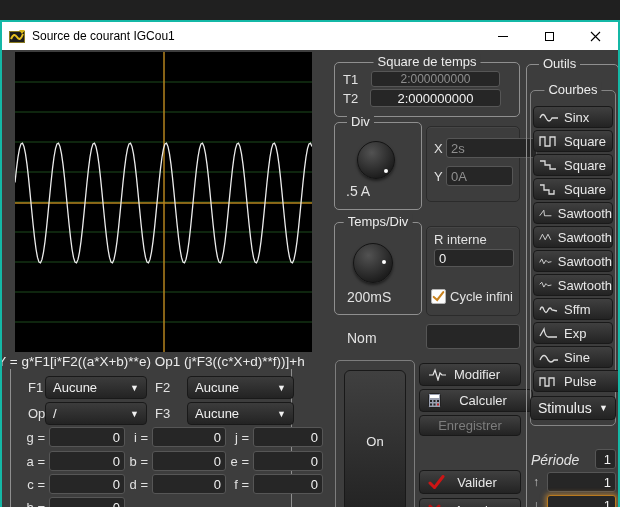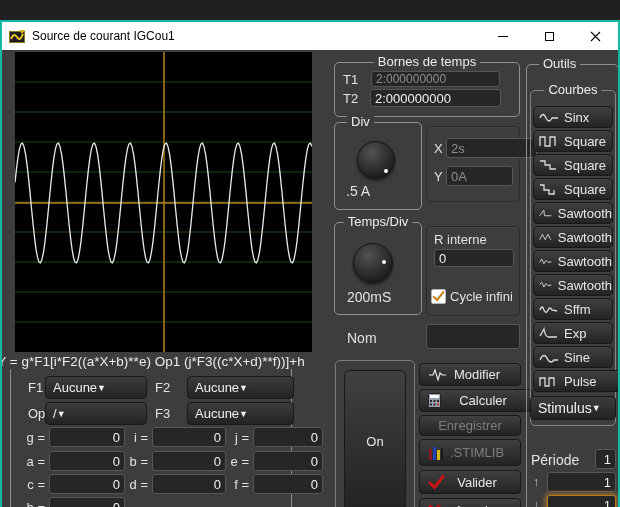--- a/index.html
+++ b/index.html
@@ -21,33 +21,33 @@
   .groupbox{position:absolute;border:1px solid #8f8f8f;border-radius:5px;}
   .gtitle{position:absolute;top:-9px;background:#3d3d3d;padding:0 4px;font-size:13px;
           color:#ececec;white-space:nowrap;}
   .gtitle.center{left:50%;transform:translateX(-50%);}
   .panel{position:absolute;border:1px solid #2b2b2b;border-radius:5px;
          box-shadow:inset 0 1px 0 rgba(255,255,255,.05);}
   .lbl{position:absolute;font-size:13px;color:#e2e2e2;white-space:nowrap;}
   .field{position:absolute;background:#262626;border:1px solid #565656;border-radius:3px;
          color:#f2f2f2;font-family:"Liberation Sans",sans-serif;font-size:12px;
          padding:0 4px;outline:none;}
-  .field.center{}
+  .field.center{text-align:center;}
   .field.right{text-align:right;}
   .field.dim{color:#8f8f8f;}
   .field.focused{border-color:#b97a1e;box-shadow:0 0 5px 2px rgba(222,150,50,.55);}
   .btn{position:absolute;background:linear-gradient(#404040,#232323);border:1px solid #191919;
        border-radius:4px;color:#e8e8e8;font-size:13px;display:flex;align-items:center;
        justify-content:center;cursor:default;}
   .btn.disabled{color:#7d7d7d;}
   .btn .bicon{position:absolute;left:8px;display:flex;align-items:center;}
   .curvebtn{justify-content:flex-start;padding-left:5px;gap:5px;}
   .dd{position:absolute;background:linear-gradient(#3c3c3c,#232323);border:1px solid #191919;
       border-radius:4px;color:#f0f0f0;font-size:13px;display:flex;align-items:center;
-      justify-content:flex-start;padding:0 7px;}
+      justify-content:space-between;padding:0 7px;}
   .dd .chev{font-size:9px;color:#f0f0f0;}
   .knob{position:absolute;border-radius:50%;border:1px solid #141414;
         background:radial-gradient(circle at 38% 30%,#525252,#1d1d1d 75%);
         box-shadow:0 2px 3px rgba(0,0,0,.5);}
   .knob .dot{position:absolute;width:4px;height:4px;border-radius:50%;background:#fff;}
   .checkbox{position:absolute;width:15px;height:15px;background:#fdfdfd;border:1px solid #b5b5b5;
             border-radius:2px;display:flex;align-items:center;justify-content:center;}
   svg{display:block;}
 </style>
 </head>
@@ -90,21 +90,21 @@
         <line x1="0" y1="210" x2="297" y2="210" stroke="#1c4a1c" stroke-width="1"></line>
         <line x1="0" y1="240" x2="297" y2="240" stroke="#1c4a1c" stroke-width="1"></line>
         <line x1="0" y1="270" x2="297" y2="270" stroke="#1c4a1c" stroke-width="1"></line>
         <line x1="0" y1="151" x2="297" y2="151" stroke="#b5831e" stroke-width="1.5"></line>
         <line x1="149" y1="0" x2="149" y2="300" stroke="#b5831e" stroke-width="1.5"></line>
         <polyline points="0.0,130.5 1.5,116.6 3.0,105.0 4.5,96.6 6.0,91.9 7.5,91.2 9.0,94.6 10.5,101.9 12.0,112.4 13.5,125.6 15.0,140.6 16.5,156.2 18.0,171.5 19.5,185.4 21.0,197.0 22.5,205.4 24.0,210.1 25.5,210.8 27.0,207.4 28.5,200.1 30.0,189.6 31.5,176.4 33.0,161.4 34.5,145.8 36.0,130.5 37.5,116.6 39.0,105.0 40.5,96.6 42.0,91.9 43.5,91.2 45.0,94.6 46.5,101.9 48.0,112.4 49.5,125.6 51.0,140.6 52.5,156.2 54.0,171.5 55.5,185.4 57.0,197.0 58.5,205.4 60.0,210.1 61.5,210.8 63.0,207.4 64.5,200.1 66.0,189.6 67.5,176.4 69.0,161.4 70.5,145.8 72.0,130.5 73.5,116.6 75.0,105.0 76.5,96.6 78.0,91.9 79.5,91.2 81.0,94.6 82.5,101.9 84.0,112.4 85.5,125.6 87.0,140.6 88.5,156.2 90.0,171.5 91.5,185.4 93.0,197.0 94.5,205.4 96.0,210.1 97.5,210.8 99.0,207.4 100.5,200.1 102.0,189.6 103.5,176.4 105.0,161.4 106.5,145.8 108.0,130.5 109.5,116.6 111.0,105.0 112.5,96.6 114.0,91.9 115.5,91.2 117.0,94.6 118.5,101.9 120.0,112.4 121.5,125.6 123.0,140.6 124.5,156.2 126.0,171.5 127.5,185.4 129.0,197.0 130.5,205.4 132.0,210.1 133.5,210.8 135.0,207.4 136.5,200.1 138.0,189.6 139.5,176.4 141.0,161.4 142.5,145.8 144.0,130.5 145.5,116.6 147.0,105.0 148.5,96.6 150.0,91.9 151.5,91.2 153.0,94.6 154.5,101.9 156.0,112.4 157.5,125.6 159.0,140.6 160.5,156.2 162.0,171.5 163.5,185.4 165.0,197.0 166.5,205.4 168.0,210.1 169.5,210.8 171.0,207.4 172.5,200.1 174.0,189.6 175.5,176.4 177.0,161.4 178.5,145.8 180.0,130.5 181.5,116.6 183.0,105.0 184.5,96.6 186.0,91.9 187.5,91.2 189.0,94.6 190.5,101.9 192.0,112.4 193.5,125.6 195.0,140.6 196.5,156.2 198.0,171.5 199.5,185.4 201.0,197.0 202.5,205.4 204.0,210.1 205.5,210.8 207.0,207.4 208.5,200.1 210.0,189.6 211.5,176.4 213.0,161.4 214.5,145.8 216.0,130.5 217.5,116.6 219.0,105.0 220.5,96.6 222.0,91.9 223.5,91.2 225.0,94.6 226.5,101.9 228.0,112.4 229.5,125.6 231.0,140.6 232.5,156.2 234.0,171.5 235.5,185.4 237.0,197.0 238.5,205.4 240.0,210.1 241.5,210.8 243.0,207.4 244.5,200.1 246.0,189.6 247.5,176.4 249.0,161.4 250.5,145.8 252.0,130.5 253.5,116.6 255.0,105.0 256.5,96.6 258.0,91.9 259.5,91.2 261.0,94.6 262.5,101.9 264.0,112.4 265.5,125.6 267.0,140.6 268.5,156.2 270.0,171.5 271.5,185.4 273.0,197.0 274.5,205.4 276.0,210.1 277.5,210.8 279.0,207.4 280.5,200.1 282.0,189.6 283.5,176.4 285.0,161.4 286.5,145.8 288.0,130.5 289.5,116.6 291.0,105.0 292.5,96.6 294.0,91.9 295.5,91.2 297.0,94.6" fill="none" stroke="#ececec" stroke-width="1.3"></polyline>
       </svg>
   </div>
 
   <div class="groupbox" style="left:332px;top:40px;width:186px;height:55px;">
-    <span class="gtitle center">Bornes de temps</span>
+    <span class="gtitle center">Square de temps</span>
     <span class="lbl" style="left:8px;top:9px;">T1</span>
     <input class="field center dim" readonly="" style="left: 36px; top: 8px; width: 129px; height: 16px;" value="2:000000000">
     <span class="lbl" style="left:8px;top:28px;">T2</span>
     <input class="field center" style="left: 35px; top: 26px; width: 131px; height: 18px; font-size: 13px;" value="2:000000000">
   </div>
 
   <div class="groupbox" style="left:332px;top:100px;width:88px;height:88px;">
     <span class="gtitle" style="left:12px;">Div</span>
     <div class="knob" style="left:22px;top:18px;width:38px;height:38px;">
       <span class="dot" style="right:6px;bottom:5px;"></span>
@@ -166,31 +166,20 @@
             <rect x="5.5" y="10.5" width="2" height="2"></rect>
           </g>
         <rect x="9" y="10.5" width="2" height="2" fill="#c22222"></rect>
       </svg>
     </span>
     <span style="margin-left:14px;">Calculer</span>
   </div>
   <div class="btn disabled" style="left:417px;top:393px;width:102px;height:21px;">
     <span>Enregistrer</span>
   </div>
-  <div class="btn disabled" style="left:417px;top:417px;width:102px;height:27px;">
-    <span class="bicon">
-      <svg width="16" height="16" viewBox="0 0 16 16">
-        <rect x="1" y="4" width="3" height="11" fill="#8b1a1a"></rect>
-        <rect x="5" y="2" width="3" height="13" fill="#2244bb"></rect>
-        <rect x="9" y="5" width="3" height="10" fill="#d4b818"></rect>
-        <rect x="13" y="3" width="2" height="12" fill="#1a1a1a"></rect>
-      </svg>
-    </span>
-    <span style="margin-left:14px;">.STIMLIB</span>
-  </div>
   <div class="btn" style="left:417px;top:476px;width:102px;height:24px;">
     <span class="bicon">
       <svg width="13" height="13" viewBox="0 0 13 13">
           <path d="M2,2 L11,11 M11,2 L2,11" stroke="#bb1111" stroke-width="3" stroke-linecap="round"></path>
         </svg>
     </span>
     <span style="margin-left:14px;">Annuler</span>
   </div>
   <div class="btn" style="left:417px;top:448px;width:102px;height:24px;">
     <span class="bicon">
@@ -328,20 +317,20 @@
         <path d="M1,11 V3 H6 V11 H10 V3 H15 V11" fill="none" stroke="#dcdcdc" stroke-width="1.3"></path>
       </svg>
     <span>Pulse</span>
   </div>
 
   <div class="dd" style="left:528px;top:374px;width:86px;height:24px;font-size:14px;">
     <span>Stimulus</span>
       <span class="chev">▼</span>
   </div>
 
-  <span class="lbl" style="left:529px;top:430px;font-size:14px;">Période</span>
+  <span class="lbl" style="left:529px;top:430px;font-size:14px;font-style:italic;">Période</span>
   <input class="field right" style="left: 593px; top: 427px; width: 21px; height: 20px; font-size: 13px;" value="1">
   <span class="lbl" style="left:531px;top:453px;color:#c9c9c9;font-size:12px;">↑</span>
   <input class="field right" style="left: 545px; top: 450px; width: 69px; height: 20px; font-size: 13px;" value="1">
   <span class="lbl" style="left:531px;top:476px;color:#c9c9c9;font-size:12px;">↓</span>
   <input class="field right focused" style="left: 545px; top: 473px; width: 69px; height: 20px; font-size: 13px;" value="1">
 
 </div>
 
 </body></html>

